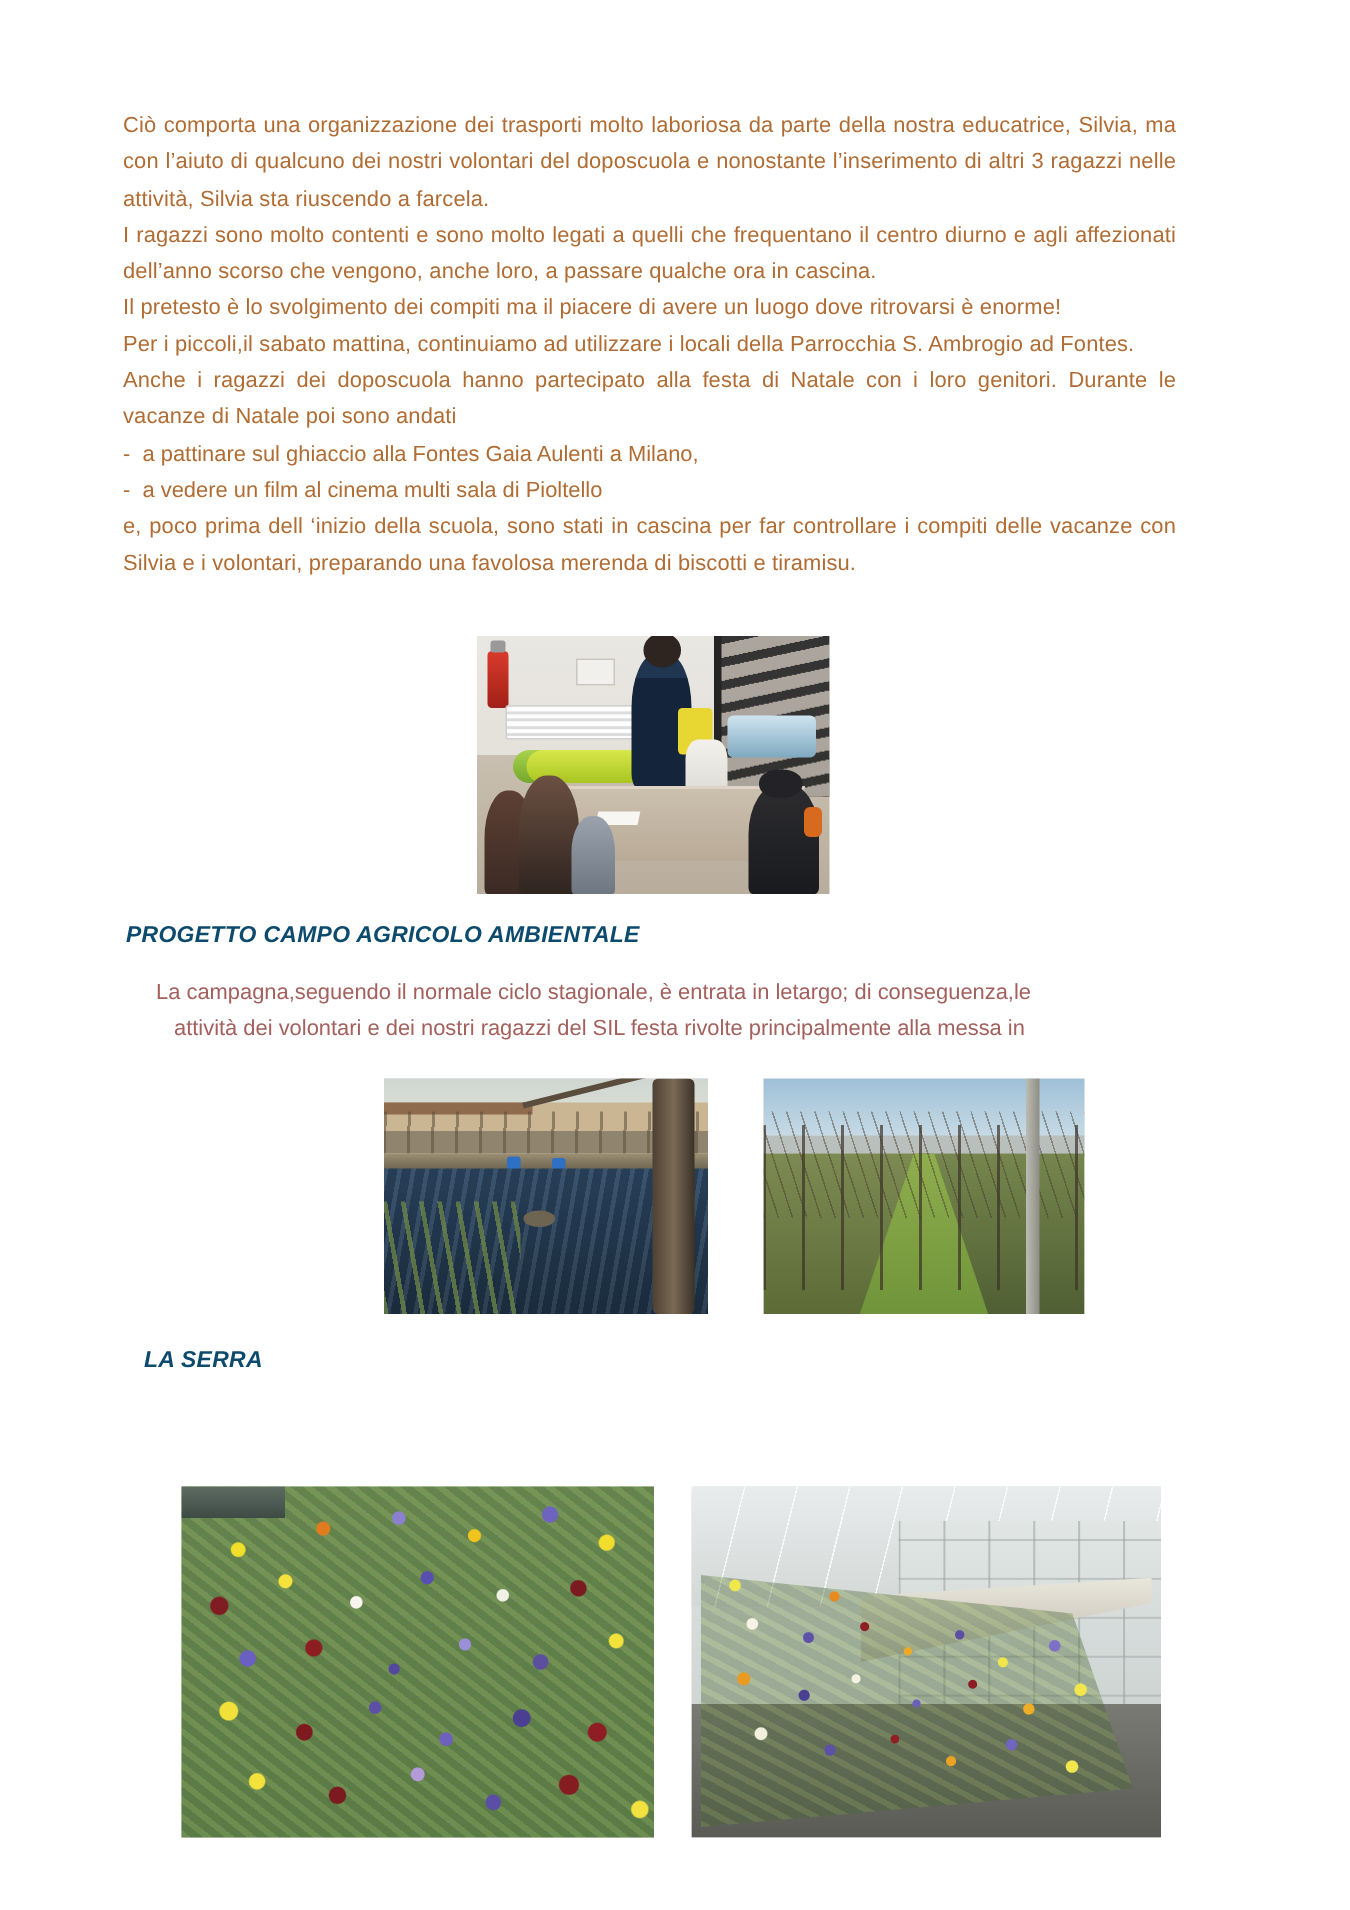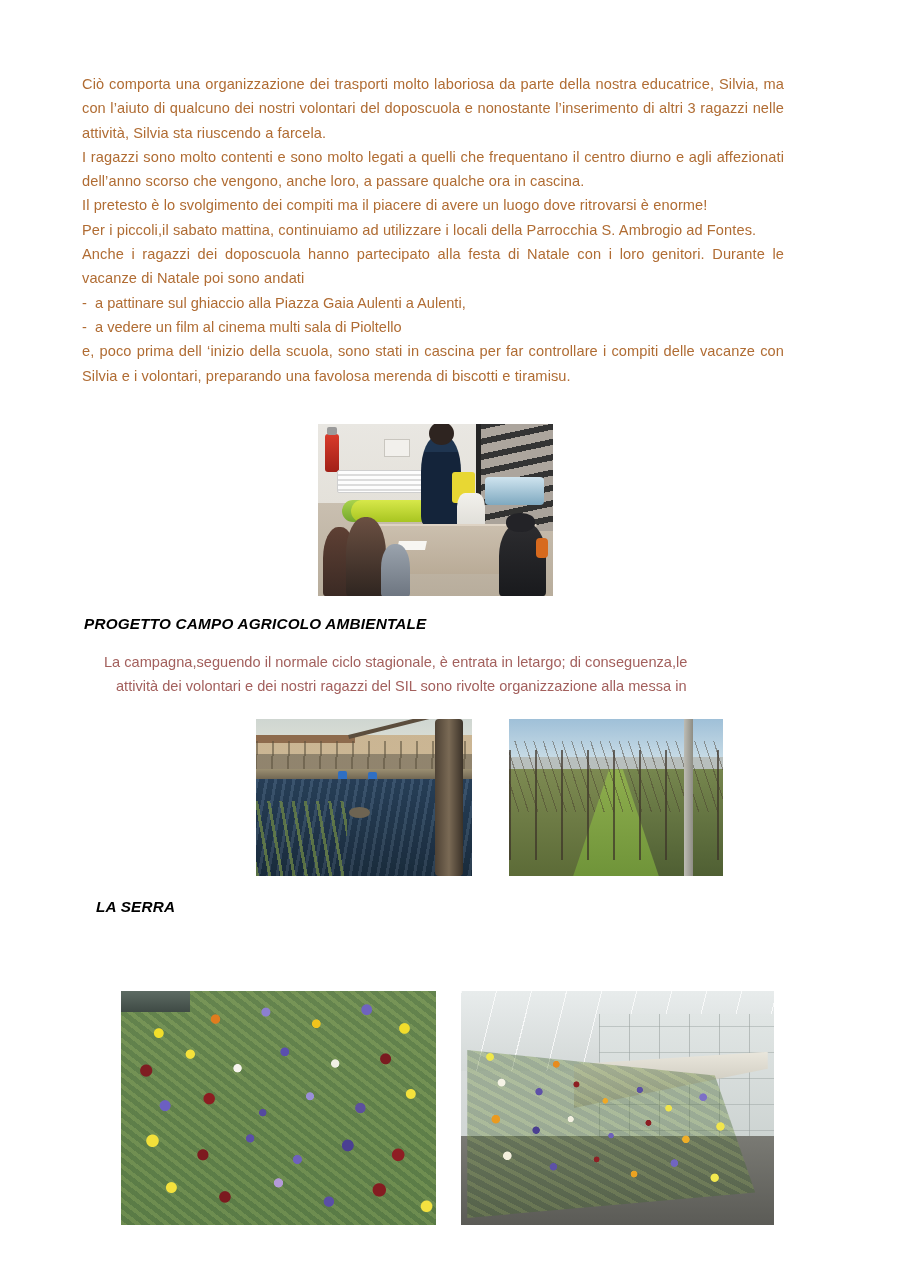--- a/index.html
+++ b/index.html
@@ -43,21 +43,21 @@
     color: #b06c33;
     font-size: 14.6px;
     line-height: 24.3px;
     margin: 0;
     text-align: left;
     white-space: pre;
   }
 
   
   .heading {
-    color: #000000;
+    color: #0c4a6e;
     font-weight: bold;
     font-style: italic;
     font-size: 15.3px;
     line-height: 22px;
     letter-spacing: 0.2px;
     margin: 0;
   }
 
   .para-red {
     color: #a3605d;
@@ -335,21 +335,21 @@
     <p class="para">Ciò comporta una organizzazione dei trasporti molto laboriosa da parte della nostra educatrice, Silvia, ma con l’aiuto di qualcuno dei nostri volontari del doposcuola e nonostante l’inserimento di altri 3 ragazzi nelle attività, Silvia sta riuscendo a farcela.</p>
 
     <p class="para">I ragazzi sono molto contenti e sono molto legati a quelli che frequentano il centro diurno e agli affezionati dell’anno scorso che vengono, anche loro, a passare qualche ora in cascina.</p>
 
     <p class="para">Il pretesto è lo svolgimento dei compiti ma il piacere di avere un luogo dove ritrovarsi è enorme!</p>
 
     <p class="para">Per i piccoli,il sabato mattina, continuiamo ad utilizzare i locali della Parrocchia S. Ambrogio ad Fontes.</p>
 
     <p class="para">Anche i ragazzi dei doposcuola hanno partecipato alla festa di Natale con i loro genitori. Durante le vacanze di Natale poi sono andati</p>
 
-    <p class="bullet-line">-  a pattinare sul ghiaccio alla Piazza Gaia Aulenti a Aulenti,</p>
+    <p class="bullet-line">-  a pattinare sul ghiaccio alla Fontes Gaia Aulenti a Milano,</p>
 
     <p class="bullet-line">-  a vedere un film al cinema multi sala di Pioltello</p>
 
     <p class="para">e, poco prima dell ‘inizio della scuola, sono stati in cascina per far controllare i compiti delle vacanze con Silvia e i volontari, preparando una favolosa merenda di biscotti e tiramisu.</p>
 
   </div>
 
   <div class="photo ph-room ph-room-bg imgwrap" style="left:318px; top:424px; width:235px; height:172px;">
     <div class="inner">
       <div class="stair"></div>
@@ -372,21 +372,21 @@
       <div class="kid k4"></div>
     </div>
   </div>
 
   <div style="position:absolute; left:84px; top:613px; width:700px;">
     <p class="heading">PROGETTO CAMPO  AGRICOLO AMBIENTALE</p>
   </div>
 
   <div style="position:absolute; left:82px; top:650px; width:702px;">
     <p class="para-red" style="padding-left:22px;">La campagna,seguendo il normale ciclo stagionale, è entrata in letargo; di conseguenza,le</p>
-    <p class="para-red" style="padding-left:34px;">attività dei volontari e dei nostri ragazzi del SIL sono rivolte organizzazione  alla messa in</p>
+    <p class="para-red" style="padding-left:34px;">attività dei volontari e dei nostri ragazzi del SIL festa rivolte principalmente  alla messa in</p>
   </div>
 
   <div class="photo ph-field imgwrap" style="left:256px; top:719px; width:216px; height:157px;">
     <div class="inner">
       <div class="sky"></div>
       <div class="houses"></div>
       <div class="roofline"></div>
       <div class="trees"></div>
       <div class="strip"></div>
       <div class="barrel b1"></div>

